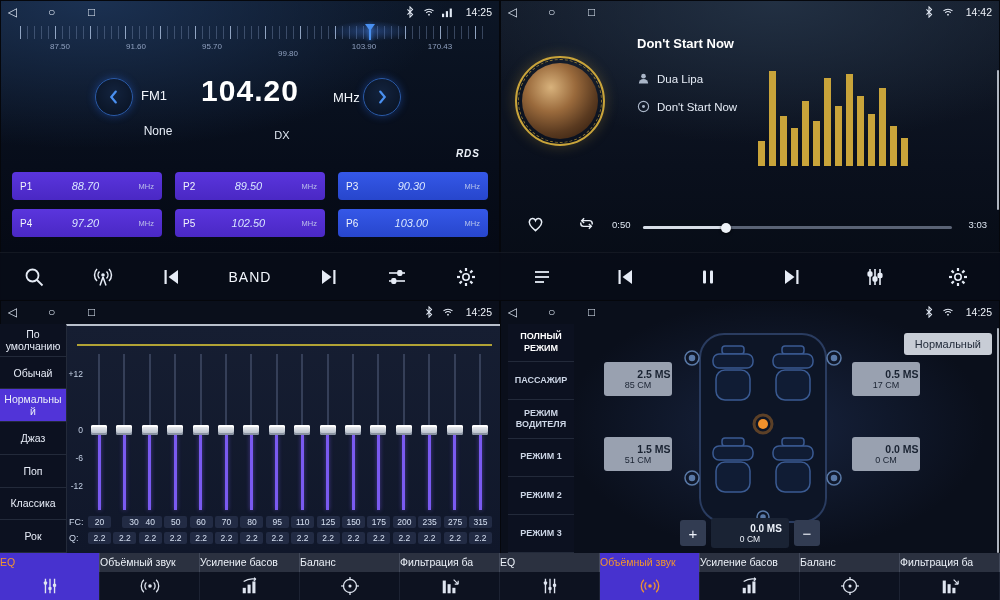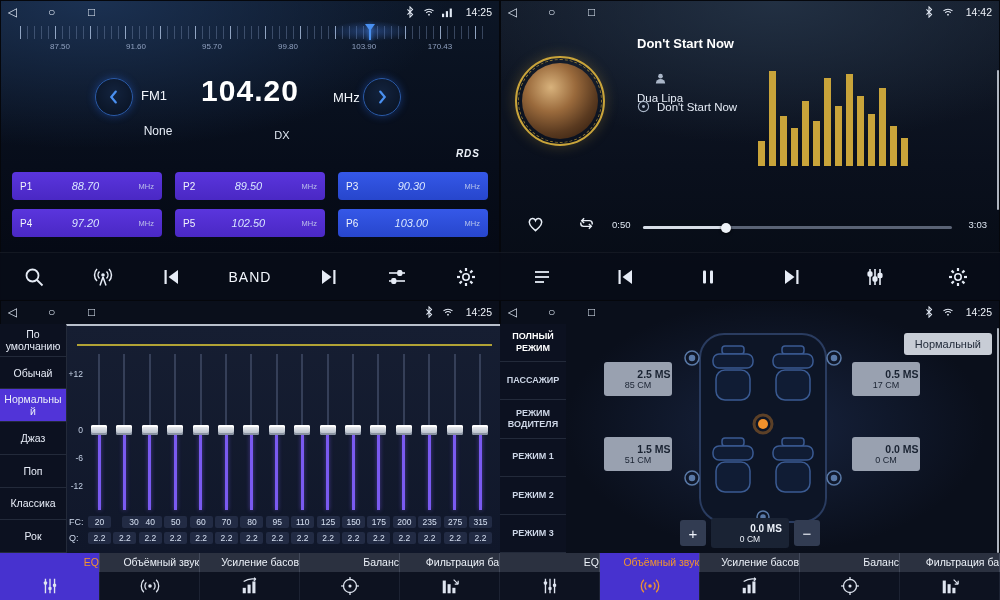--- a/index.html
+++ b/index.html
@@ -49,21 +49,21 @@
   .band-word { font-size:14px; letter-spacing:1px; color:#f2f6fc; cursor:pointer; }
 
   
   .q-player { background: radial-gradient(110% 80% at 55% 0%, #223043 0%, rgba(34,48,67,0) 60%), linear-gradient(180deg,#121a28 0%, #0a101d 55%, #060b14 100%); }
   .album-ring { position:absolute; left:15px; top:56px; width:90px; height:90px; border-radius:50%; border:2px solid #c9a43a; box-shadow:0 0 14px rgba(200,160,60,.28); cursor:pointer; }
   .album-ring::before { content:""; position:absolute; inset:5px; border-radius:50%; background:radial-gradient(circle at 38% 32%, #d8b27c 0%, #9a6a3c 35%, #5a3a20 65%, #24130a 100%); }
   .album-ring::after { content:""; position:absolute; inset:1px; border-radius:50%; border:1px dashed rgba(201,164,58,.7); }
   .song-title { position:absolute; left:137px; top:36px; font-size:13px; font-weight:600; color:#ffffff; }
   .meta-row { position:absolute; left:137px; display:flex; align-items:center; gap:7px; color:#e6ecf6; font-size:11.5px; }
   .meta-row svg { width:13px; height:13px; color:#aab6c8; }
-  .row-artist { top:72px;flex-direction:column; } .row-album { top:100px; }
+  .row-artist { top:72px; } .row-album { top:100px; }
   .vis { position:absolute; left:258px; top:66px; width:168px; height:100px; display:flex; align-items:flex-end; gap:4px; }
   .vis-bar { width:7px; background:#c9a43a; }
   .pc-ic { position:absolute; display:flex; color:#e8eef6; cursor:pointer; }
   .pc-ic svg { width:21px; height:21px; }
   .heart-pos { left:25px; top:213px; } .repeat-pos { left:76px; top:213px; }
   .time-cur { position:absolute; left:112px; top:219px; font-size:9.5px; color:#dfe7f2; }
   .time-dur { position:absolute; right:13px; top:219px; font-size:9.5px; color:#dfe7f2; }
   .track { position:absolute; left:143px; right:48px; top:226px; height:3px; background:#5a6375; border-radius:2px; cursor:pointer; }
   .track-fill { height:100%; background:#d8dee8; border-radius:2px; }
   .track-knob { position:absolute; top:-3.5px; width:10px; height:10px; border-radius:50%; background:#eef2f8; box-shadow:0 1px 3px rgba(0,0,0,.7); }
@@ -83,30 +83,30 @@
   .eq-fill { position:absolute; left:50%; margin-left:-1.5px; top:81px; bottom:0; width:3px; background:#7a5af0; box-shadow:0 0 4px rgba(122,90,240,.55); }
   .eq-knob { position:absolute; left:1px; top:71px; width:16px; height:10px; border-radius:2px; background:linear-gradient(#f2f4f7,#aeb6c2); box-shadow:inset 0 -2px 0 #8a93a2, inset 0 2px 0 #ffffff; }
   #eq-fc-row, #eq-q-row { position:absolute; left:0; right:0; height:13px; }
   #eq-fc-row { top:190px; } #eq-q-row { top:206px; }
   .row-lbl { position:absolute; left:2px; top:1px; font-size:9px; color:#cfd9ec; }
   .chip { position:absolute; width:23px; height:12px; line-height:12px; text-align:center; font-size:8.5px; color:#d6e0f2; background:#222b44; border-radius:2px; }
 
   
   .tabbar { position:absolute; left:0; right:0; bottom:0; height:47px; display:flex; background:#0d1220; }
   .tab { flex:1; display:flex; flex-direction:column; min-width:0; cursor:pointer; }
-  .tab-label { height:19px; line-height:19px; text-align:right; font-size:10.5px; color:#ecf1f8; background:#2b3140; border-right:1px solid #414859; white-space:nowrap; overflow:hidden; }
+  .tab-label { height:19px; line-height:19px; text-align:left; font-size:10.5px; color:#ecf1f8; background:#2b3140; border-right:1px solid #414859; white-space:nowrap; overflow:hidden; }
   .tab-icon { flex:1; display:flex; align-items:center; justify-content:center; background:#0d1220; border-right:1px solid #1c2232; color:#dfe5f0; }
   .tab-icon svg { width:20px; height:20px; }
   .tab.active .tab-label { background:#4732cf; color:#f0952f; }
   .tab.active .tab-icon { background:#4732cf; }
   .q-field .tab.active .tab-icon { color:#f0952f; }
 
   
   .q-field { background: radial-gradient(60% 60% at 55% 42%, #17233e 0%, rgba(23,35,62,0) 70%), #0a0f1b; }
-  #field-side { position:absolute; left:0; top:24px; width:66px; bottom:47px; display:flex; flex-direction:column; background:#0c1120; }
+  #field-side { position:absolute; left:8px; top:24px; width:66px; bottom:47px; display:flex; flex-direction:column; background:#0c1120; }
   .mode-item { flex:1; display:flex; align-items:center; justify-content:center; text-align:center; font-size:9px; font-weight:700; line-height:1.25; color:#cdd6e6; border-bottom:1px solid #232a3a; padding:0 3px; cursor:pointer; }
   .mode-item.active { color:#ffffff; }
   .preset-btn { position:absolute; top:33px; right:8px; height:22px; padding:0 11px; background:#c8cdd6; color:#222b3a; font-size:11px; border-radius:3px; display:flex; align-items:center; cursor:pointer; }
   .car-svg { position:absolute; left:180px; top:28px; width:166px; height:200px; }
   .delay-box { position:absolute; width:68px; height:34px; background:#99a1b0; border-radius:3px; display:flex; flex-direction:column; align-items:center; justify-content:center; color:#1a2332; cursor:pointer; }
   .delay-ms { font-size:10.5px; font-weight:700;margin-left:32px; }
   .delay-cm { font-size:9px; }
   .pos-fl { left:104px; top:62px; } .pos-fr { left:352px; top:62px; }
   .pos-rl { left:104px; top:137px; } .pos-rr { left:352px; top:137px; }
   .delay-ctrl { position:absolute; left:50%; top:218px; transform:translateX(-50%); display:flex; gap:5px; align-items:center; z-index:5; }
@@ -147,21 +147,21 @@
       <span class="sb-time">14:25</span>
     </div>
 
     <div class="ruler-ticks"></div>
     <div class="ruler-glow" id="ruler-glow" style="left: 74%;"></div>
     <div class="ruler-pointer" id="ruler-pointer" style="left: 74%;"></div>
     <div class="ruler-labels" id="radio-scale">
         <span class="ruler-label" style="left: 12%;">87.50</span>
         <span class="ruler-label" style="left: 27.2%;">91.60</span>
         <span class="ruler-label" style="left: 42.4%;">95.70</span>
-        <span class="ruler-label" style="left: 57.6%;">99.80</span>
+        <span class="ruler-label" style="left: 57.6%; margin-top: 7px;">99.80</span>
         <span class="ruler-label" style="left: 72.8%;">103.90</span>
         <span class="ruler-label" style="left: 88%;">170.43</span>
       </div>
 
     <div class="chev chev-l">
         <svg viewBox="0 0 22 22" fill="none" stroke="#4a90f0" stroke-width="2.4" stroke-linecap="round">
           <polyline points="13,5 8,11 13,17"></polyline>
         </svg>
       </div>
     <div class="chev chev-r">

